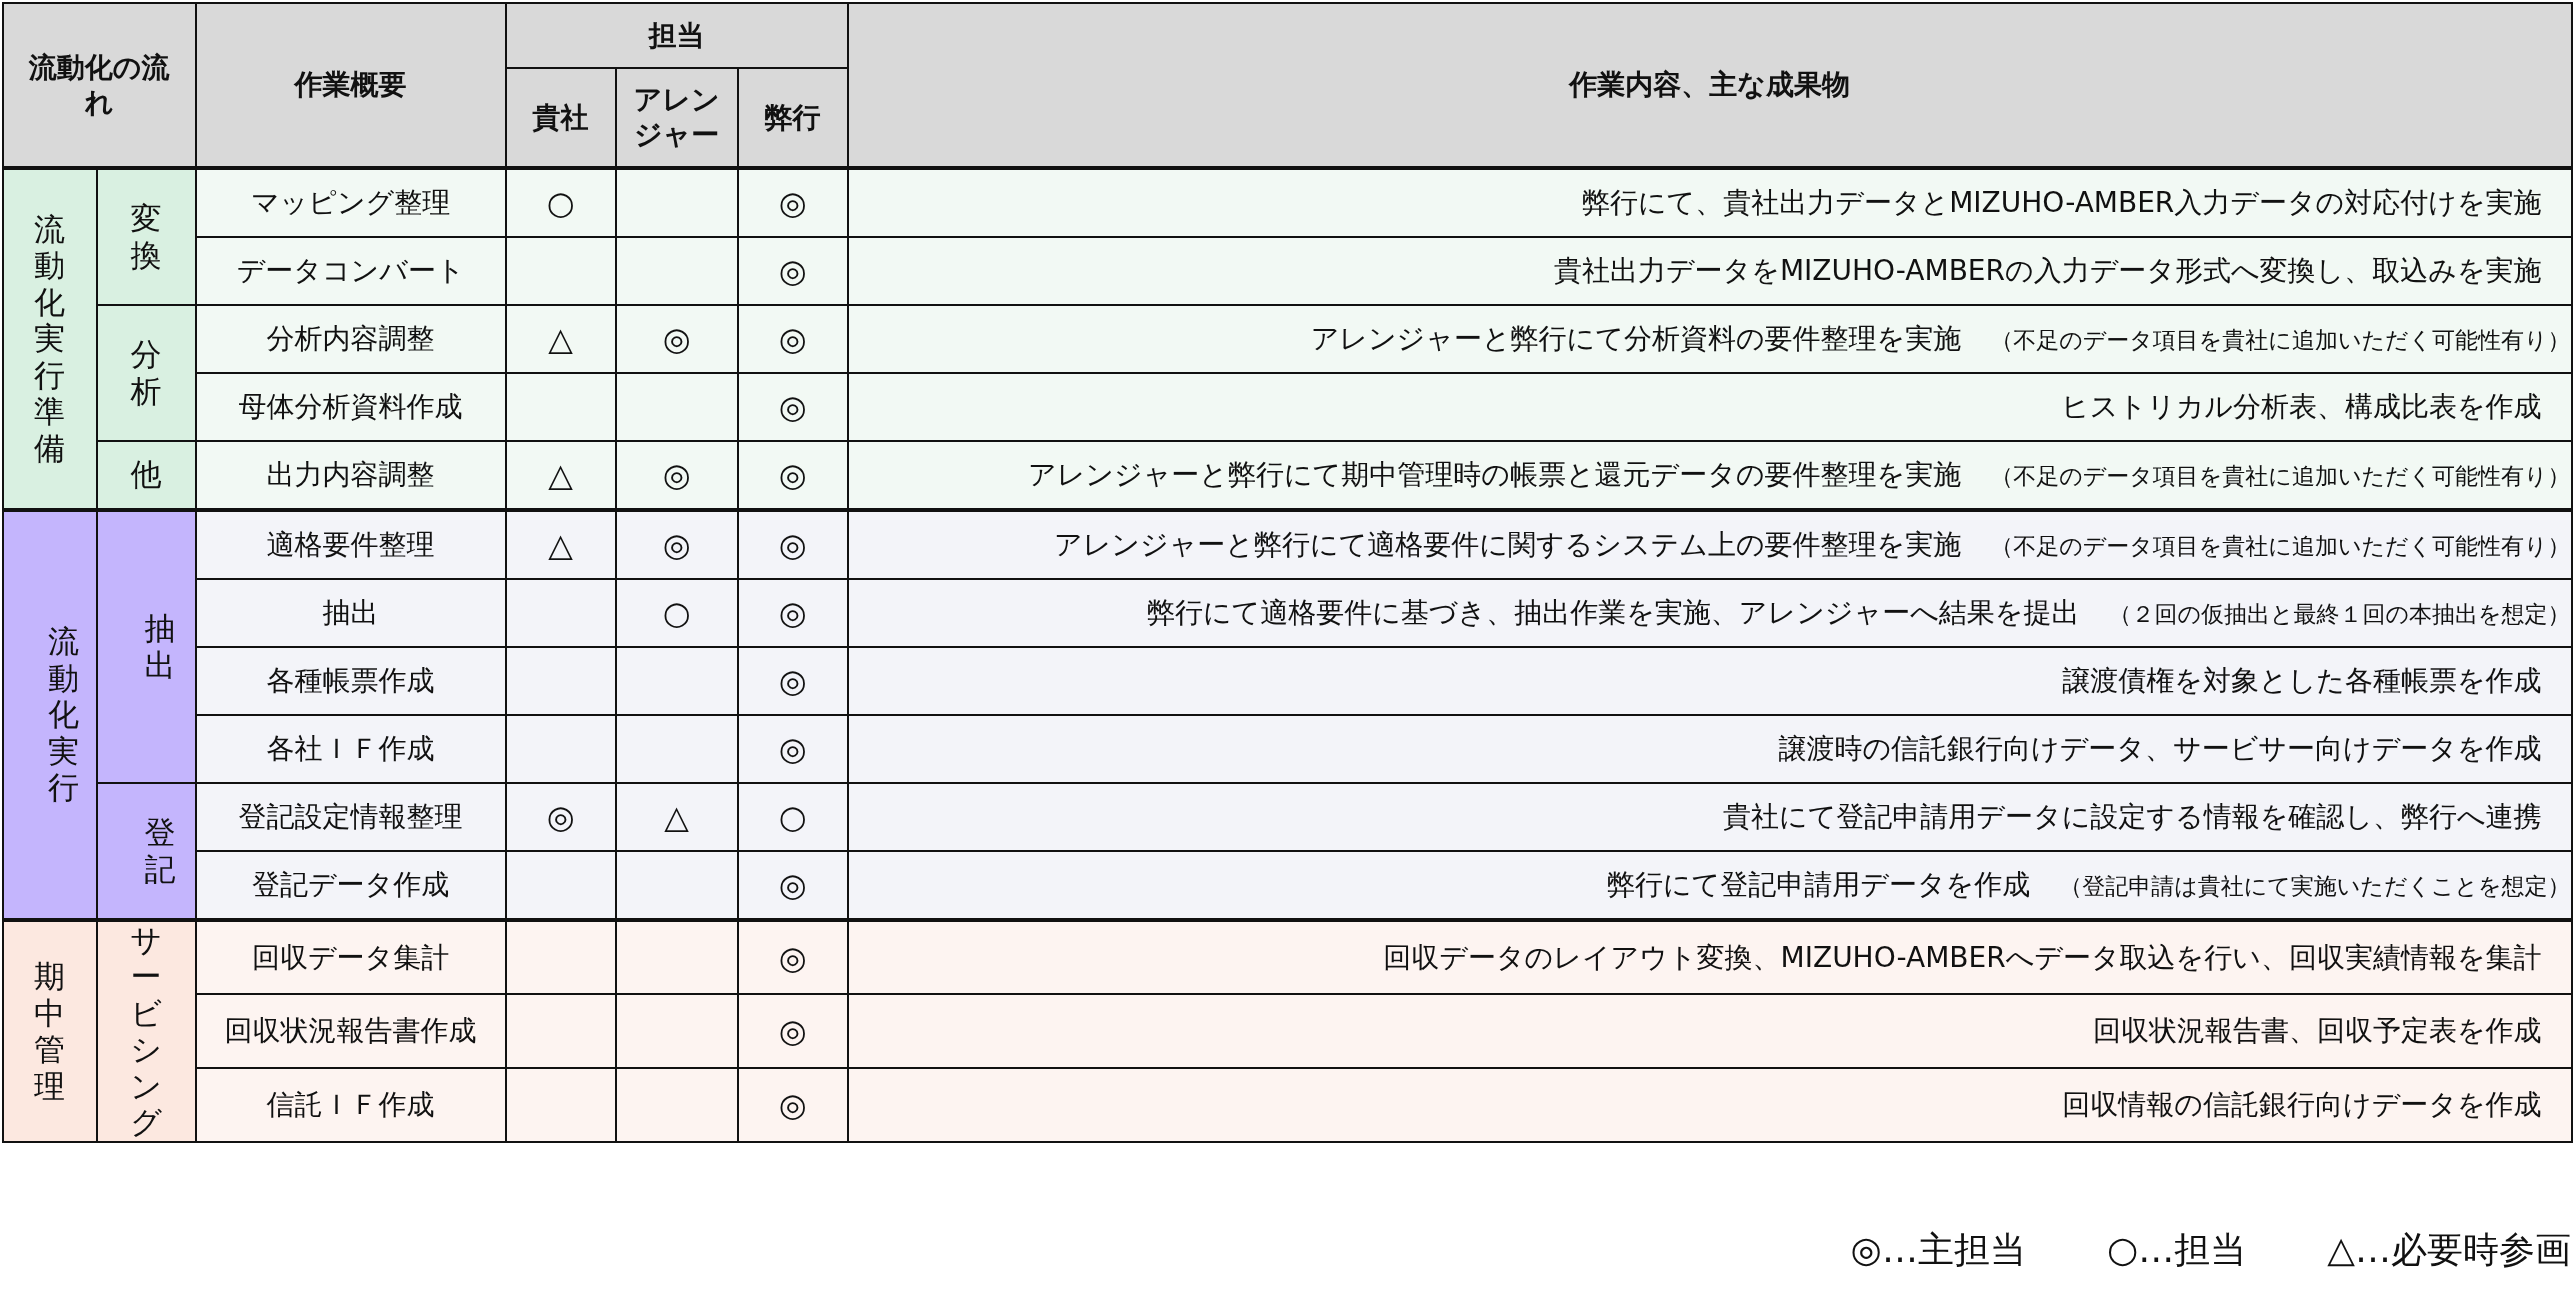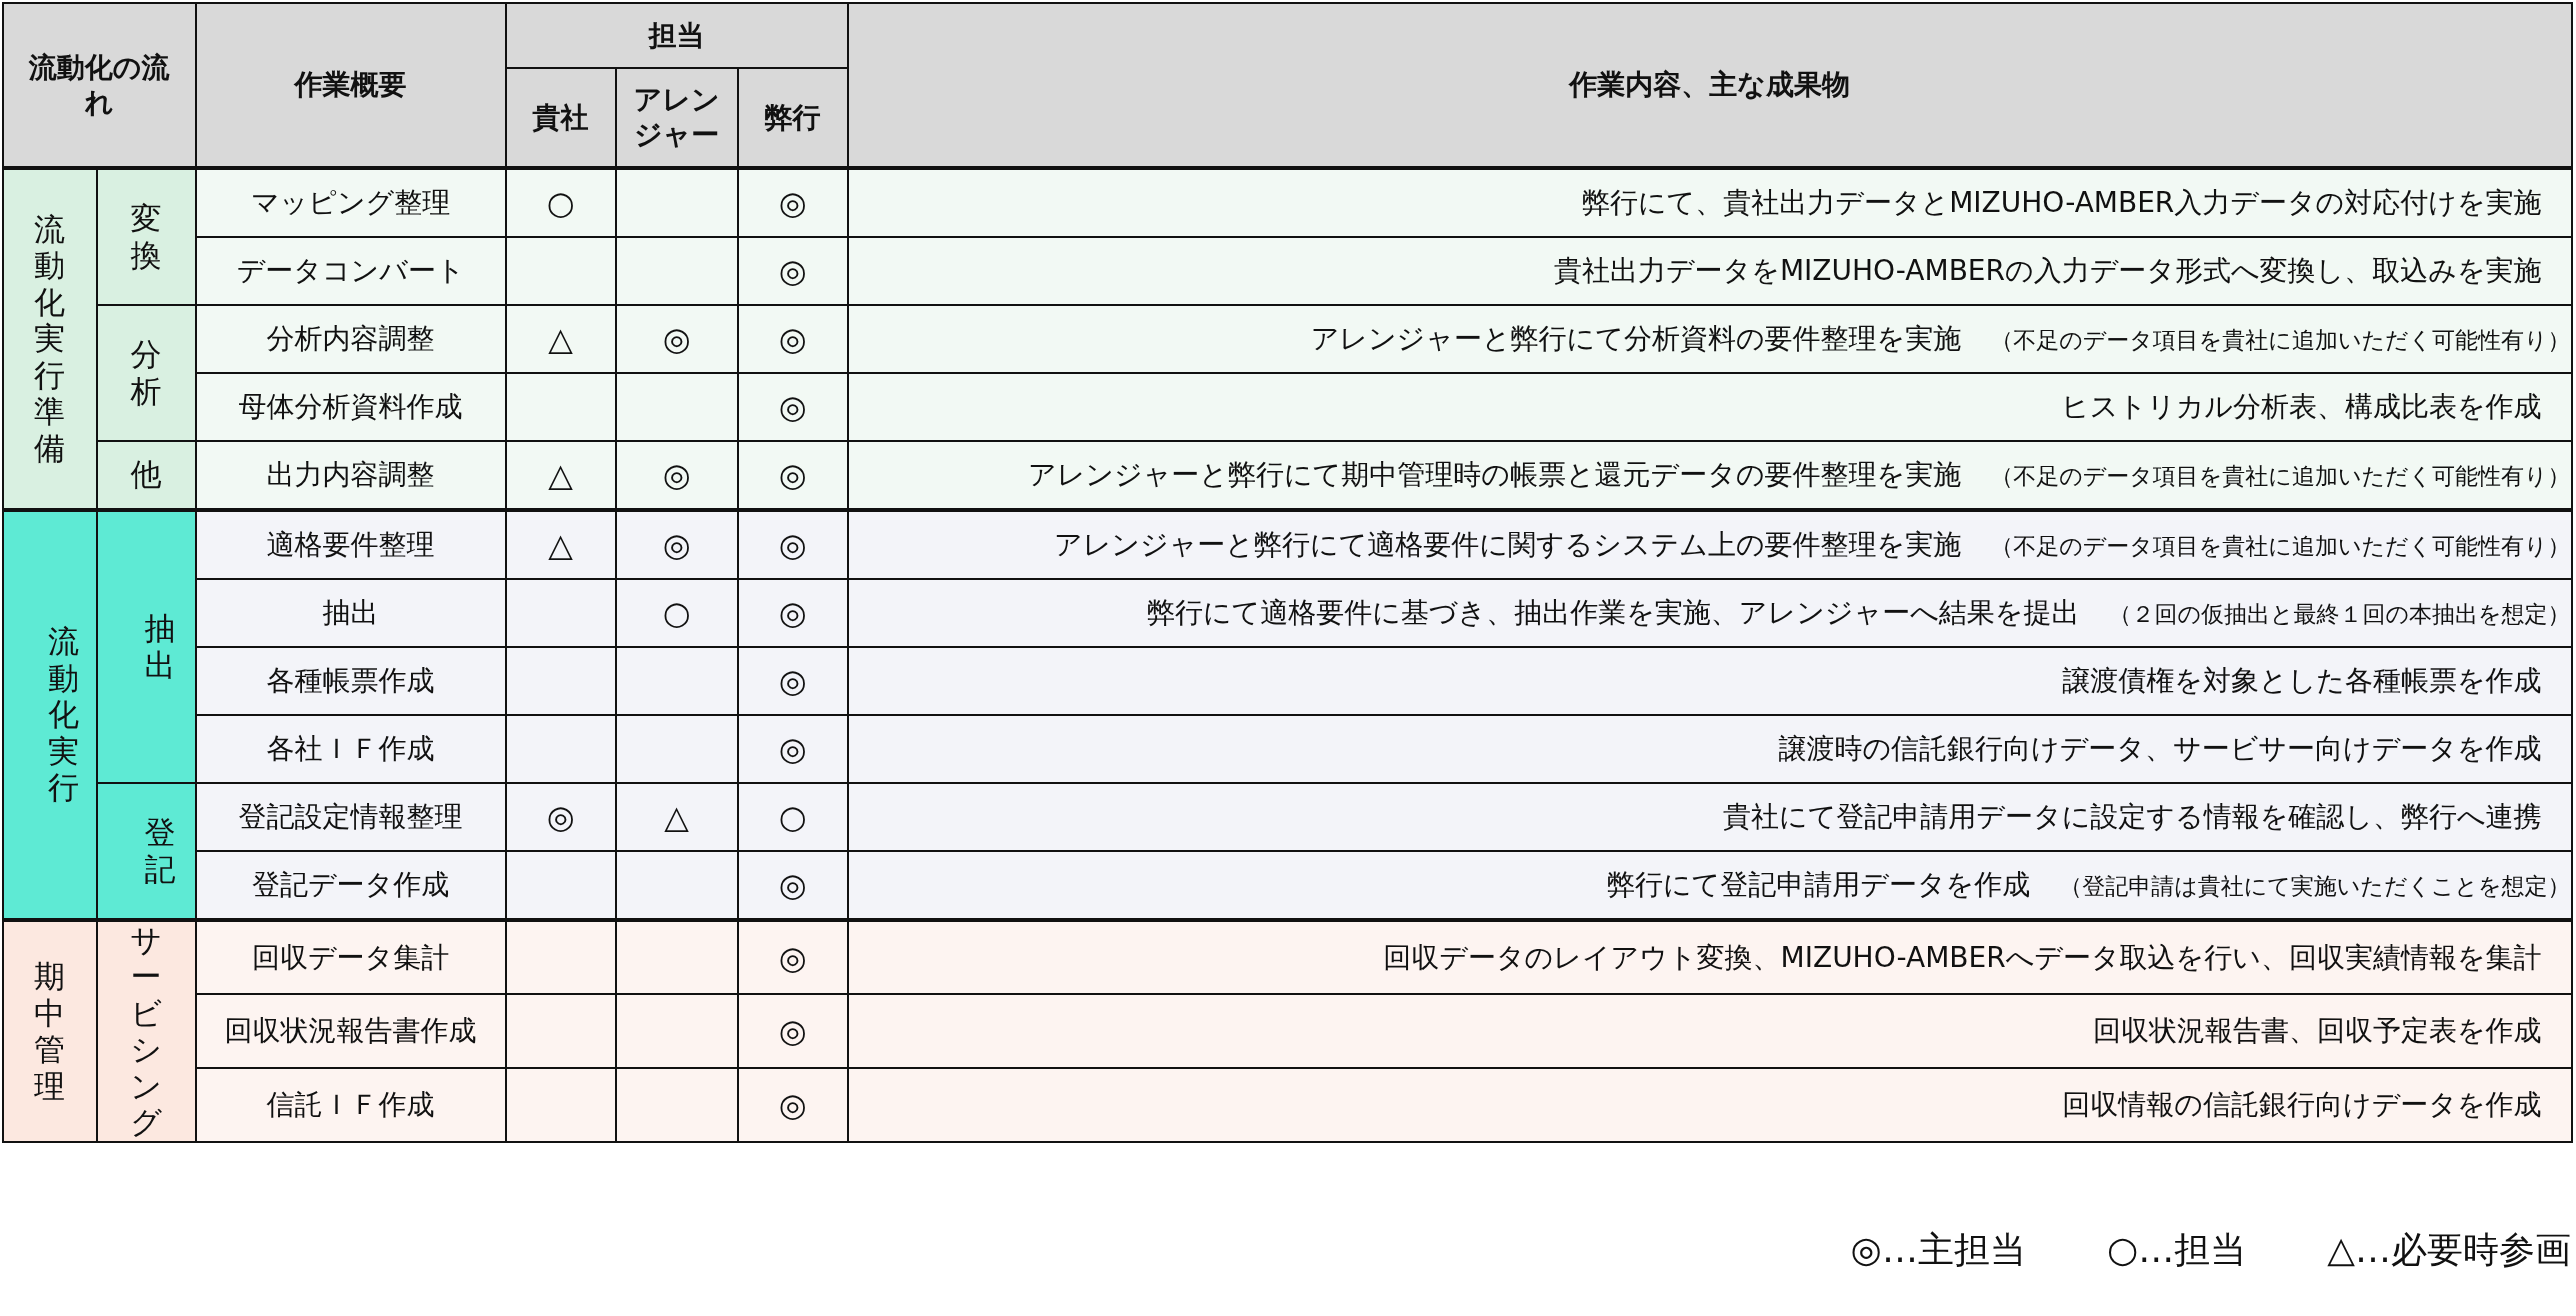--- a/index.html
+++ b/index.html
@@ -13,21 +13,21 @@
   td { font-size:28px; height:66px; }
   td.task { padding-left:11.4px; text-align:center; white-space:nowrap; }
   td.mark { text-align:center; font-size:32px; }
   td.desc { padding-left:9.7px; white-space:nowrap; text-align:right; }
   td.desc .note { font-size:23px; margin-left:29px; }
   td.vert { text-align:center; font-size:31px; line-height:1.18;margin-left:40px; }
   td.vert span { display:inline-block; width:1.1em; word-break:break-all; }
   tr.sec-prep td { background:#f2f9f4; }
   tr.sec-prep td.grp { background:#d9f0e1; }
   tr.sec-exec td { background:#f3f4f9; }
-  tr.sec-exec td.grp { background:#5eead4;padding-left:28px; }
+  tr.sec-exec td.grp { background:#c4b5fd;padding-left:28px; }
   tr.sec-mgmt td { background:#fdf4f1; }
   tr.sec-mgmt td.grp { background:#fce8e0; }
   tr.sec-first td { border-top:4px solid #111; }
   .legend { position:absolute; top:1226px; right:5px; display:flex; gap:81px; font-size:36px; }
   .legend .item { white-space:nowrap; }
 </style>
 </head>
 <body>
 
 <table class="grid">

